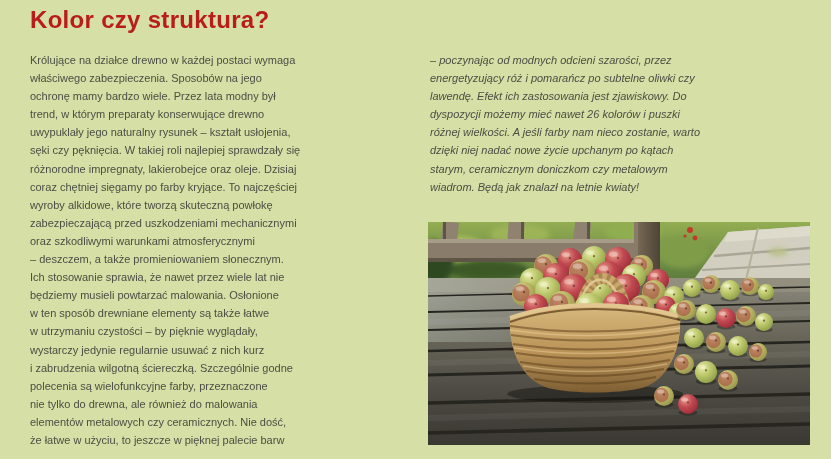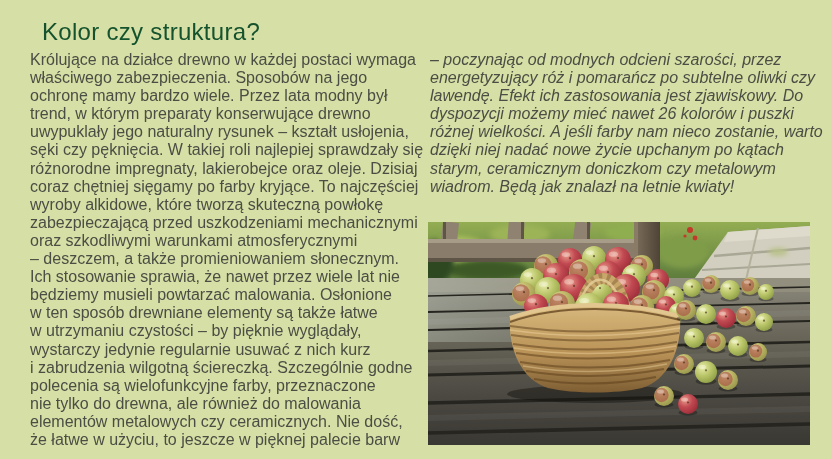--- a/index.html
+++ b/index.html
@@ -4,27 +4,27 @@
 <style>
   html,body{margin:0;padding:0;}
   .page{
     position:relative;
     width:831px;height:459px;
     background:#d6dfa5;
     overflow:hidden;
     font-family:"Liberation Sans","DejaVu Sans",sans-serif;
   }
   .title{
-    position:absolute;left:30px;top:6px;margin:12px;
-    font-size:24px;font-weight:normal;letter-spacing:.3px;
-    color:#14532d;
+    position:absolute;left:30px;top:6px;margin:0;
+    font-size:24px;font-weight:bold;letter-spacing:.3px;
+    color:#b91c1c;
   }
   .col{
     position:absolute;top:51px;margin:0;
-    font-size:16px;line-height:18.1px;
+    font-size:11px;line-height:18.1px;
     color:#4a4e44;
     white-space:pre;
   }
   .col-left{left:30px;}
   .col-right{left:430px;font-style:italic;}
   .photo{
     position:absolute;left:428px;top:222px;margin:0;
     width:382px;height:223px;
   }
   .photo svg{display:block;width:100%;height:100%;}

